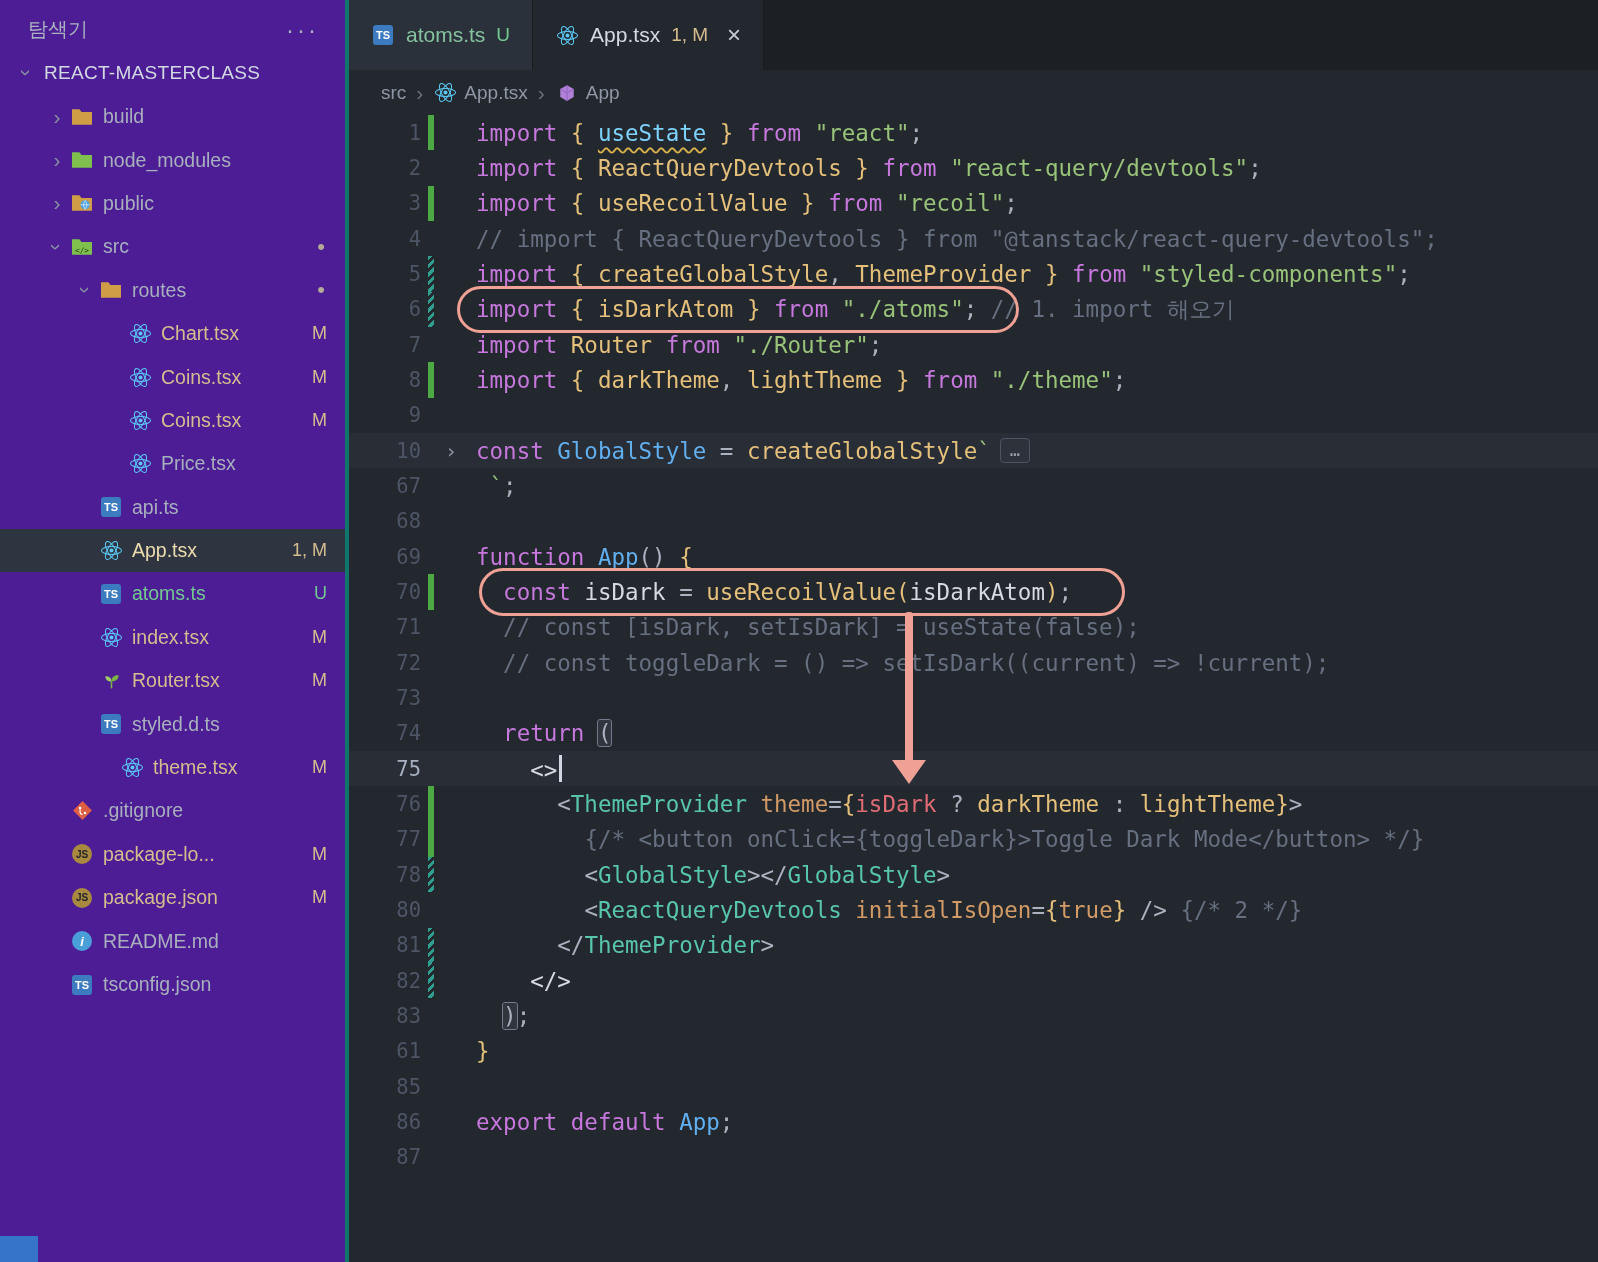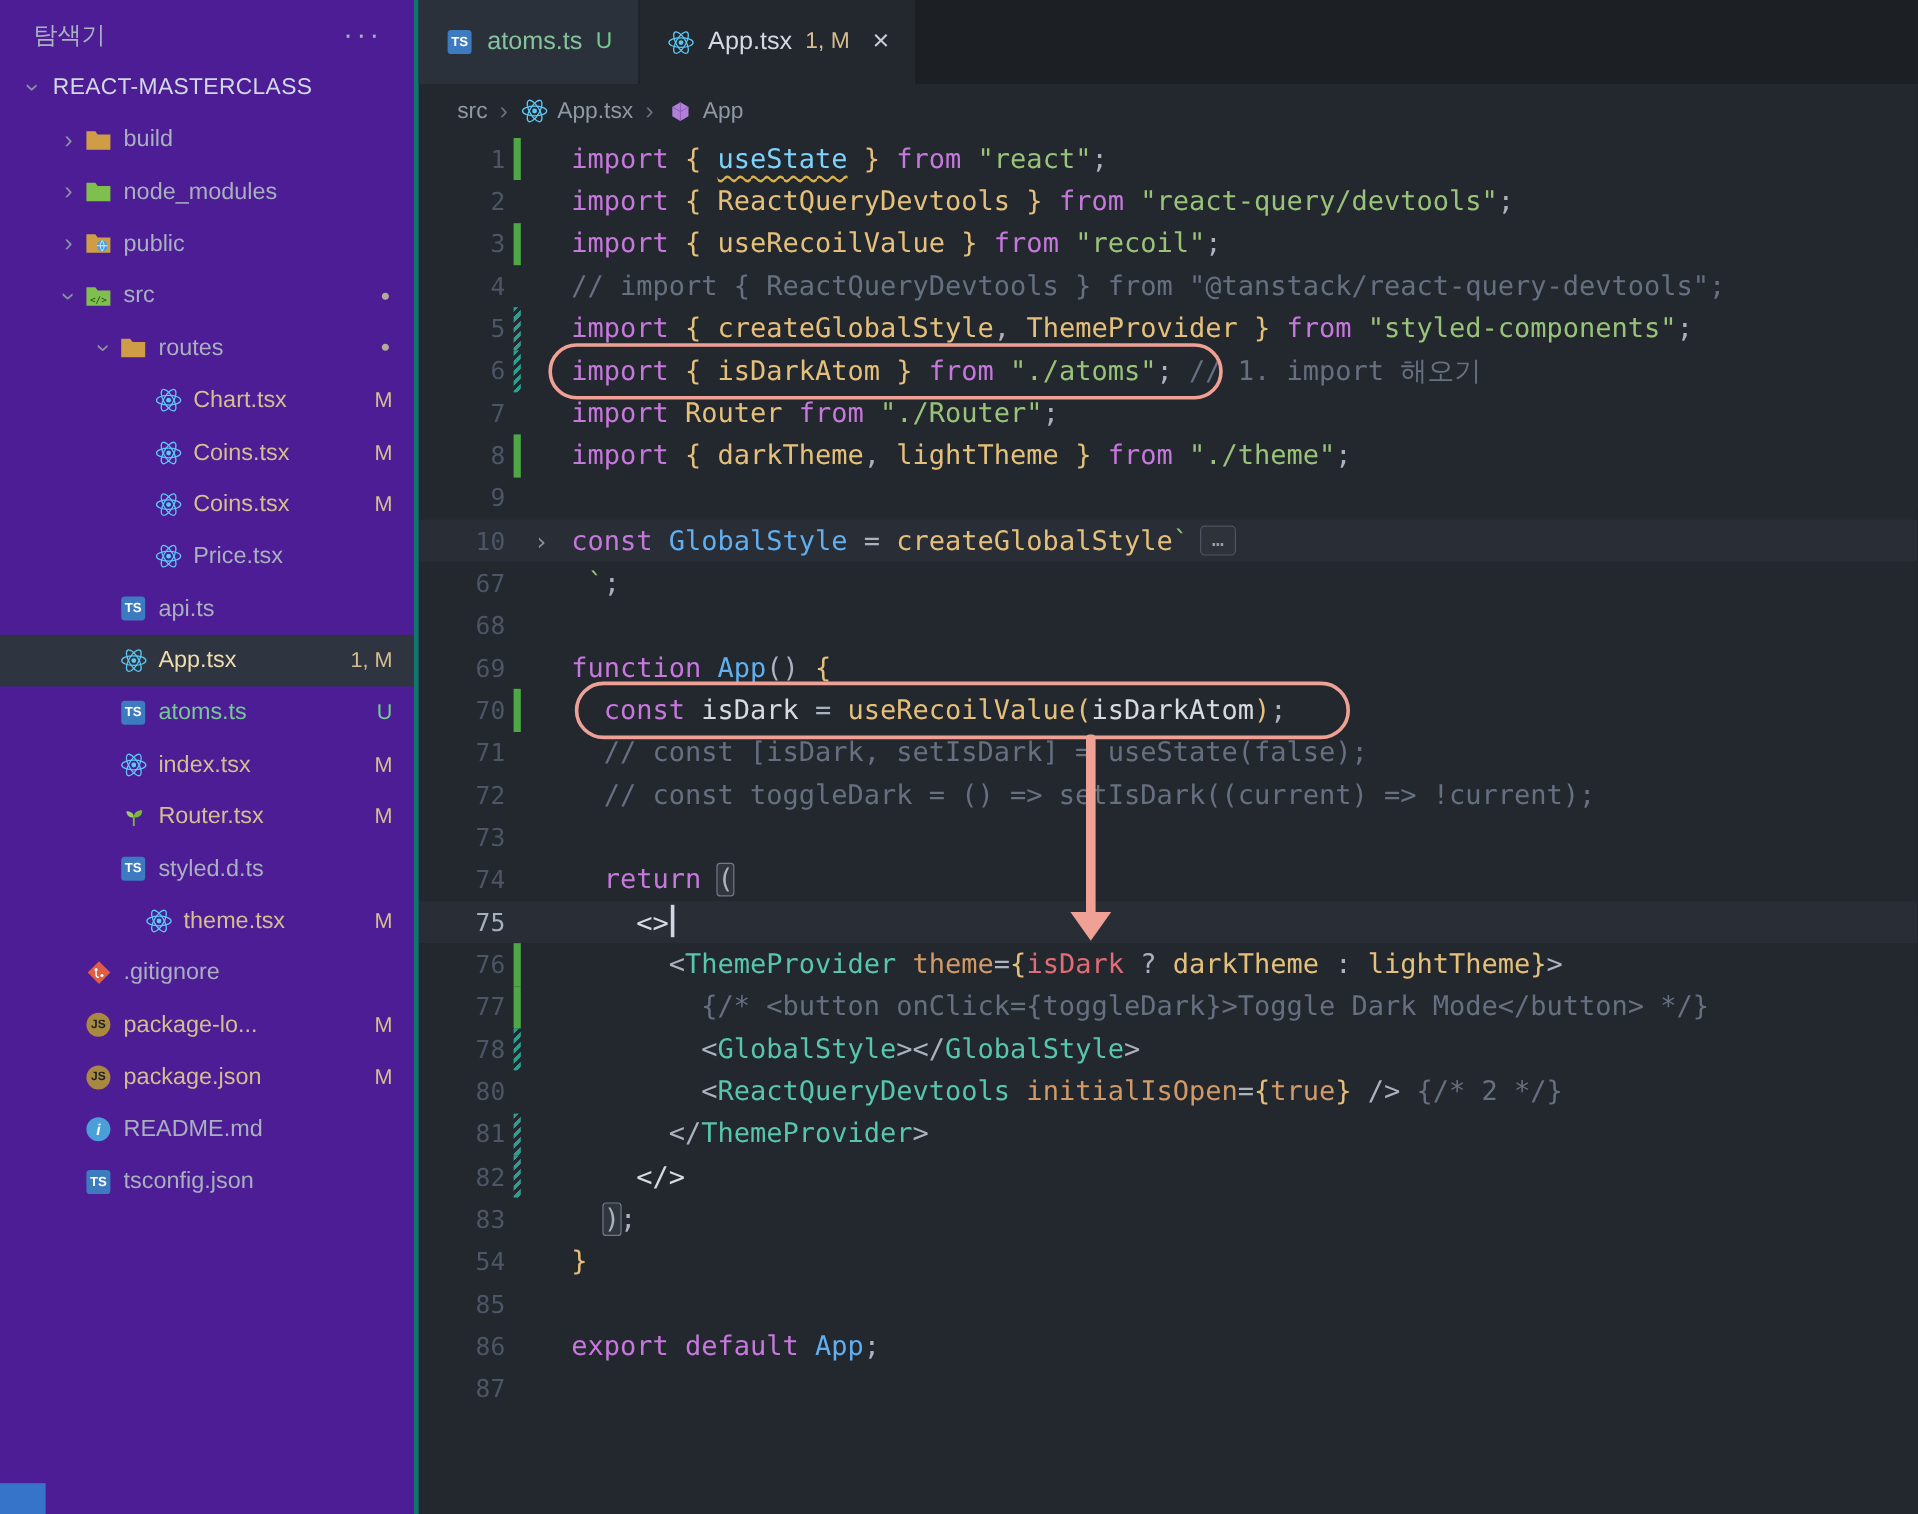--- a/index.html
+++ b/index.html
@@ -420,21 +420,21 @@
         <div class="crow"><span class="ln">73</span><span class="mark"></span><span class="fold"></span><span class="codetext"></span></div>
         <div class="crow"><span class="ln">74</span><span class="mark"></span><span class="fold"></span><span class="codetext"><span class="tk-p">  </span><span class="tk-k">return </span><span class="tk-m">(</span></span></div>
         <div class="crow hl"><span class="ln cur">75</span><span class="mark"></span><span class="fold"></span><span class="codetext"><span class="tk-p">    </span><span class="tk-w">&lt;&gt;</span><span class="tk-cur"></span></span></div>
         <div class="crow"><span class="ln">76</span><span class="mark add"></span><span class="fold"></span><span class="codetext"><span class="tk-p">      </span><span class="tk-p">&lt;</span><span class="tk-t">ThemeProvider</span><span class="tk-a"> theme</span><span class="tk-p">=</span><span class="tk-g">{</span><span class="tk-r">isDark</span><span class="tk-p"> ? </span><span class="tk-f">darkTheme</span><span class="tk-p"> : </span><span class="tk-f">lightTheme</span><span class="tk-g">}</span><span class="tk-p">&gt;</span></span></div>
         <div class="crow"><span class="ln">77</span><span class="mark add"></span><span class="fold"></span><span class="codetext"><span class="tk-p">        </span><span class="tk-c">{/* &lt;button onClick={toggleDark}&gt;Toggle Dark Mode&lt;/button&gt; */}</span></span></div>
         <div class="crow"><span class="ln">78</span><span class="mark mod"></span><span class="fold"></span><span class="codetext"><span class="tk-p">        </span><span class="tk-p">&lt;</span><span class="tk-t">GlobalStyle</span><span class="tk-p">&gt;&lt;/</span><span class="tk-t">GlobalStyle</span><span class="tk-p">&gt;</span></span></div>
         <div class="crow"><span class="ln">80</span><span class="mark"></span><span class="fold"></span><span class="codetext"><span class="tk-p">        </span><span class="tk-p">&lt;</span><span class="tk-t">ReactQueryDevtools</span><span class="tk-a"> initialIsOpen</span><span class="tk-p">=</span><span class="tk-g">{</span><span class="tk-a">true</span><span class="tk-g">}</span><span class="tk-p"> /&gt; </span><span class="tk-c">{/* 2 */}</span></span></div>
         <div class="crow"><span class="ln">81</span><span class="mark mod"></span><span class="fold"></span><span class="codetext"><span class="tk-p">      </span><span class="tk-p">&lt;/</span><span class="tk-t">ThemeProvider</span><span class="tk-p">&gt;</span></span></div>
         <div class="crow"><span class="ln">82</span><span class="mark mod"></span><span class="fold"></span><span class="codetext"><span class="tk-p">    </span><span class="tk-w">&lt;/&gt;</span></span></div>
         <div class="crow"><span class="ln">83</span><span class="mark"></span><span class="fold"></span><span class="codetext"><span class="tk-p">  </span><span class="tk-m">)</span><span class="tk-p">;</span></span></div>
-        <div class="crow"><span class="ln">54</span><span class="mark"></span><span class="fold"></span><span class="codetext"><span class="tk-g">}</span></span></div>
+        <div class="crow"><span class="ln">61</span><span class="mark"></span><span class="fold"></span><span class="codetext"><span class="tk-g">}</span></span></div>
         <div class="crow"><span class="ln">85</span><span class="mark"></span><span class="fold"></span><span class="codetext"></span></div>
         <div class="crow"><span class="ln">86</span><span class="mark"></span><span class="fold"></span><span class="codetext"><span class="tk-k">export </span><span class="tk-k">default </span><span class="tk-b">App</span><span class="tk-p">;</span></span></div>
         <div class="crow"><span class="ln">87</span><span class="mark"></span><span class="fold"></span><span class="codetext"></span></div>
       </div>
 
     <div class="anno anno-ellipse" id="anno1"></div>
     <div class="anno anno-ellipse" id="anno2"></div>
     <div class="anno" id="annoShaft"></div>
     <div class="anno" id="annoHead"></div>
   </main>

